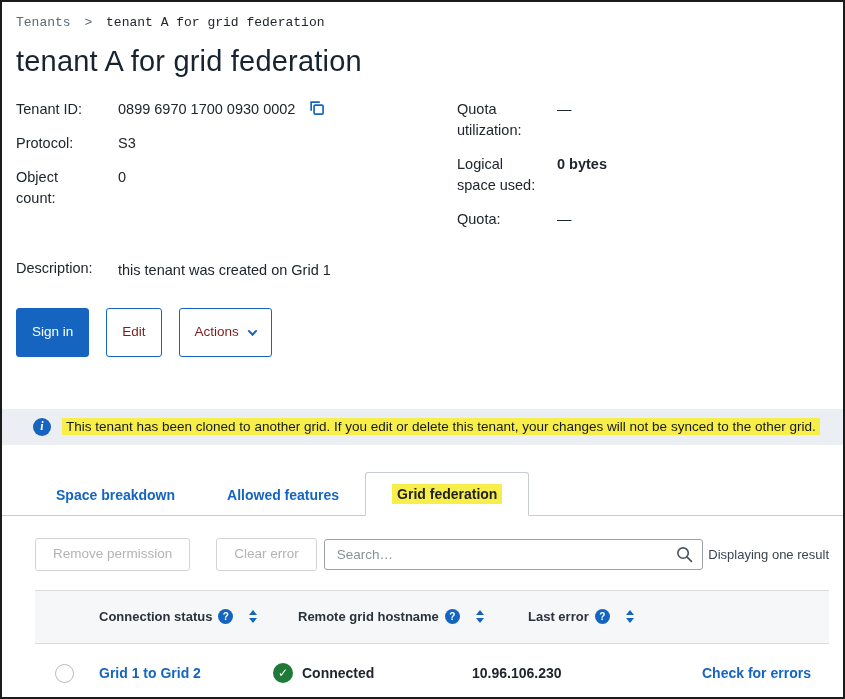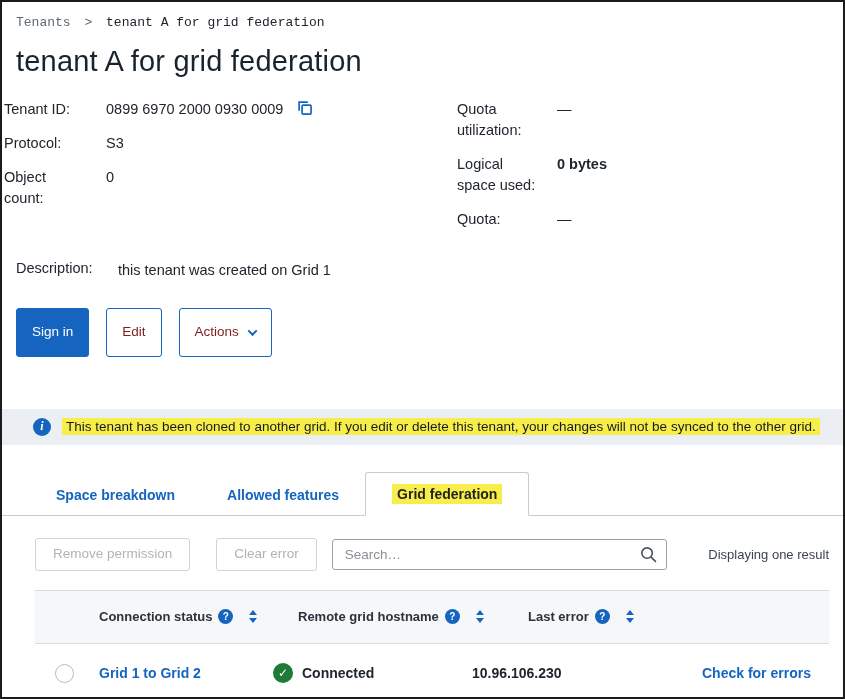--- a/index.html
+++ b/index.html
@@ -9,21 +9,21 @@
     overflow: hidden; color: #20262e; margin: 0 auto;
   }
   
   .breadcrumb { padding: 13px 16px 0 14px; font-size: 13px; font-family: Liberation Mono, monospace; }
   .breadcrumb a { color: #5d6a76; text-decoration: none; cursor: pointer; }
   .breadcrumb .sep { margin: 0 6px; color: #5d6a76; }
   .breadcrumb .cur { color: #20262e; }
   
   h1.title { padding: 15px 16px 0 14px; font-size: 29px; font-weight: 400; color: #17242f; letter-spacing: .2px; }
   
-  .details { display: flex; padding: 21px 16px 0 2px; gap: 12px; }
+  .details { display: flex; padding: 21px 16px 0 14px; }
   .dcol { display: grid; align-content: start; row-gap: 13px; }
   .dcol.left  { width: 441px; grid-template-columns: 84px auto; column-gap: 18px; }
   .dcol.right { flex: 1;      grid-template-columns: 84px auto; column-gap: 16px; }
   .dlabel, .dvalue { font-size: 14.5px; line-height: 1.45; color: #20262e; }
   .dvalue.bold { font-weight: 700; }
   .value-with-icon { display: flex; align-items: flex-start; gap: 13px; }
   .copy-btn { background: none; border: none; cursor: pointer; padding: 0; line-height: 0; }
   
   .desc { display: grid; grid-template-columns: 84px auto; column-gap: 18px; padding: 28px 16px 0 14px; }
   .desc .dvalue { padding-top: 2px; }
@@ -47,21 +47,21 @@
   .tabs { display: flex; margin-top: 27px; padding-left: 28px; border-bottom: 1px solid #c6ccd2; align-items: flex-end; }
   .tab { font-size: 14px; font-weight: 700; color: #1565c0; padding: 13px 26px; cursor: pointer; margin-bottom: -1px; }
   .tab.active { background: #fff; border: 1px solid #c6ccd2; border-bottom: 1px solid #fff;
                 border-radius: 3px 3px 0 0; color: #222; }
   .tab.active .highlight { font-size: 14px; font-weight: 700; color: #222; padding: 2px 5px; }
   
   .panel { padding: 22px 14px 0 33px; }
   .toolbar { display: flex; align-items: center; }
   .btn.ghost { border: 1px solid #d3d3d3; color: #b3b3b3; padding: 8px 17px; cursor: default; }
   .btn.ghost.first { margin-right: 26px; }
-  .search { position: relative; width: 335px; margin-left: 15px; }
+  .search { position: relative; width: 379px; margin-left: 7px; }
   .search input { width: 100%; height: 31px; border: 1px solid #9aa0a6; border-radius: 3px;
                   padding: 0 40px 0 12px; font-size: 13.5px; font-family: inherit; color: #333; }
   .search input::placeholder { color: #8a9097; }
   .search .mag { position: absolute; right: 9px; top: 6px; cursor: pointer; line-height: 0; }
   .spacer { flex: 1; }
   .result-count { font-size: 13px; color: #3c4450; }
   
   .table { margin-top: 19px; }
   .thead { display: flex; align-items: center; background: #f6f7f8; min-height: 54px;
            border-top: 1px solid #d9dcdf; border-bottom: 1px solid #d9dcdf; }
@@ -96,21 +96,21 @@
     <span class="sep">&gt;</span>
     <span class="cur">tenant A for grid federation</span>
   </div>
 
   <h1 class="title">tenant A for grid federation</h1>
 
   <div class="details">
     <div class="dcol left">
       <div class="dlabel">Tenant ID:</div>
       <div class="dvalue value-with-icon">
-        <span>0899 6970 2000 0930 0009</span>
+        <span>0899 6970 1700 0930 0002</span>
         <button class="copy-btn" title="">
           <svg width="18" height="18" viewBox="0 0 16 16">
             <path d="M10.5 2.8 H2.8 V10.5" fill="none" stroke="#1565c0" stroke-width="1.5"></path>
             <rect x="5.4" y="5.4" width="8" height="8" rx="1" fill="none" stroke="#1565c0" stroke-width="1.5"></rect>
           </svg>
         </button>
       </div>
       <div class="dlabel">Protocol:</div>
       <div class="dvalue">S3</div>
       <div class="dlabel">Object count:</div>

